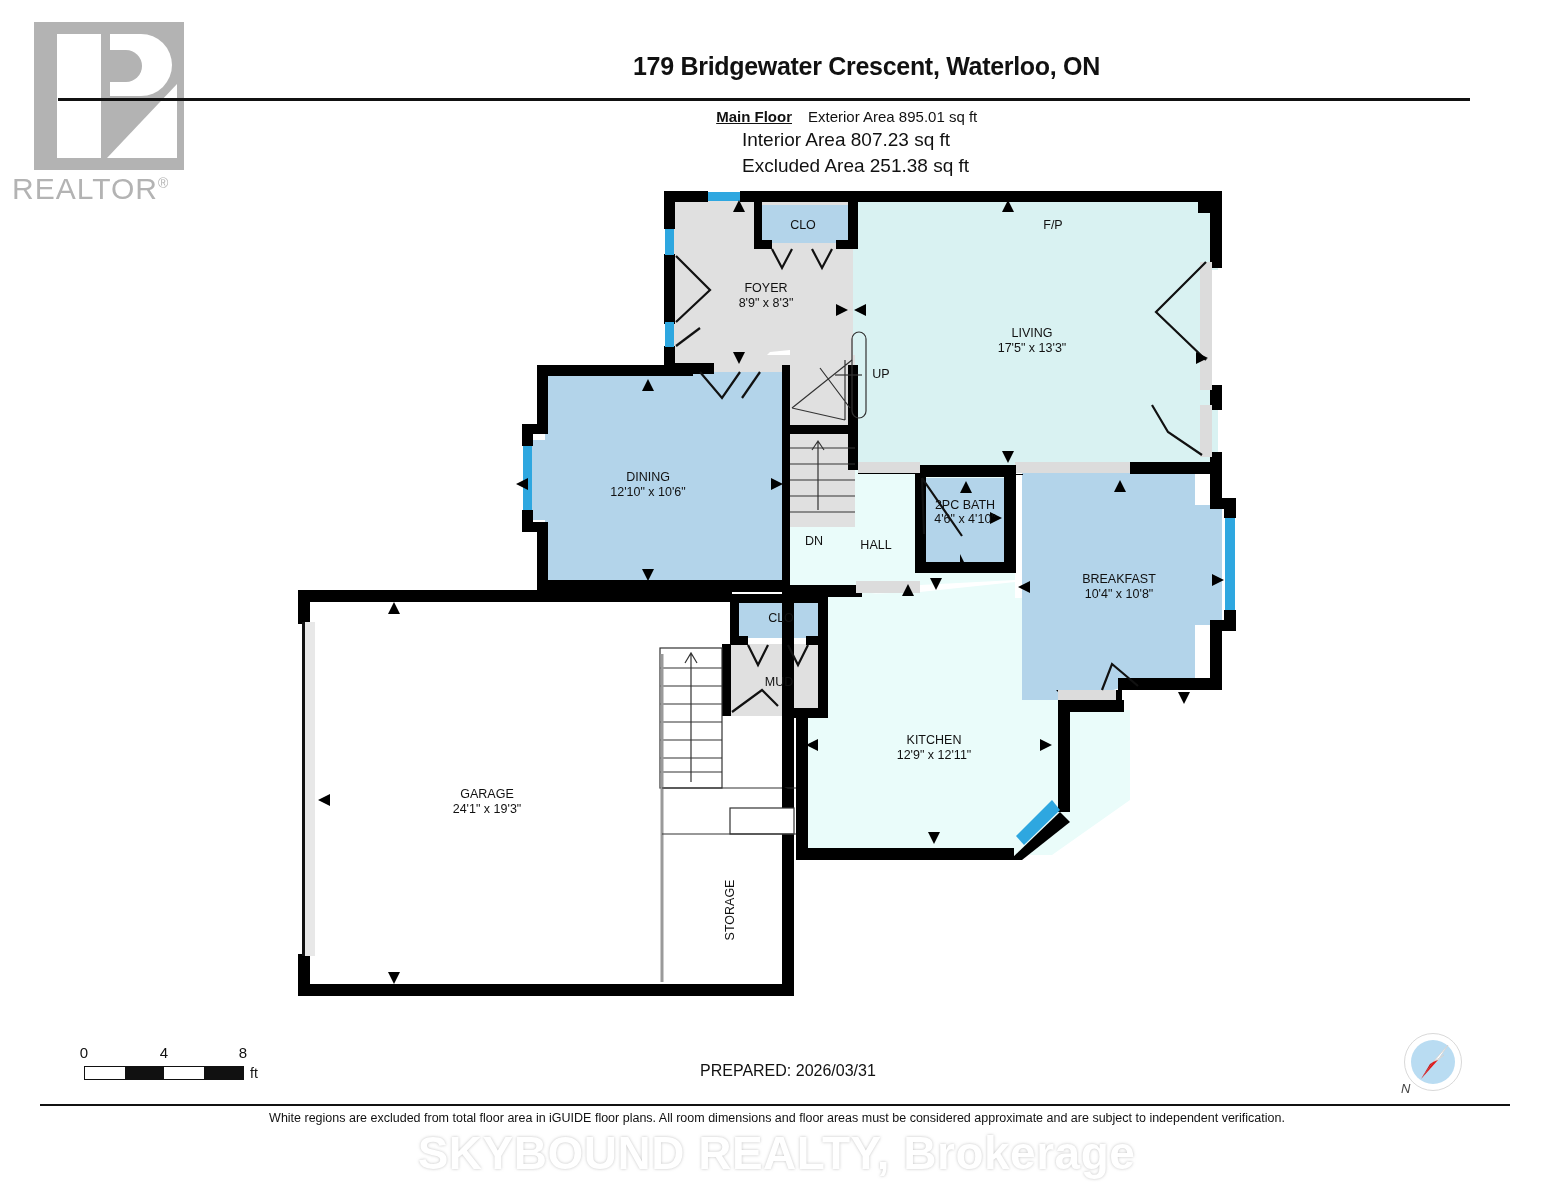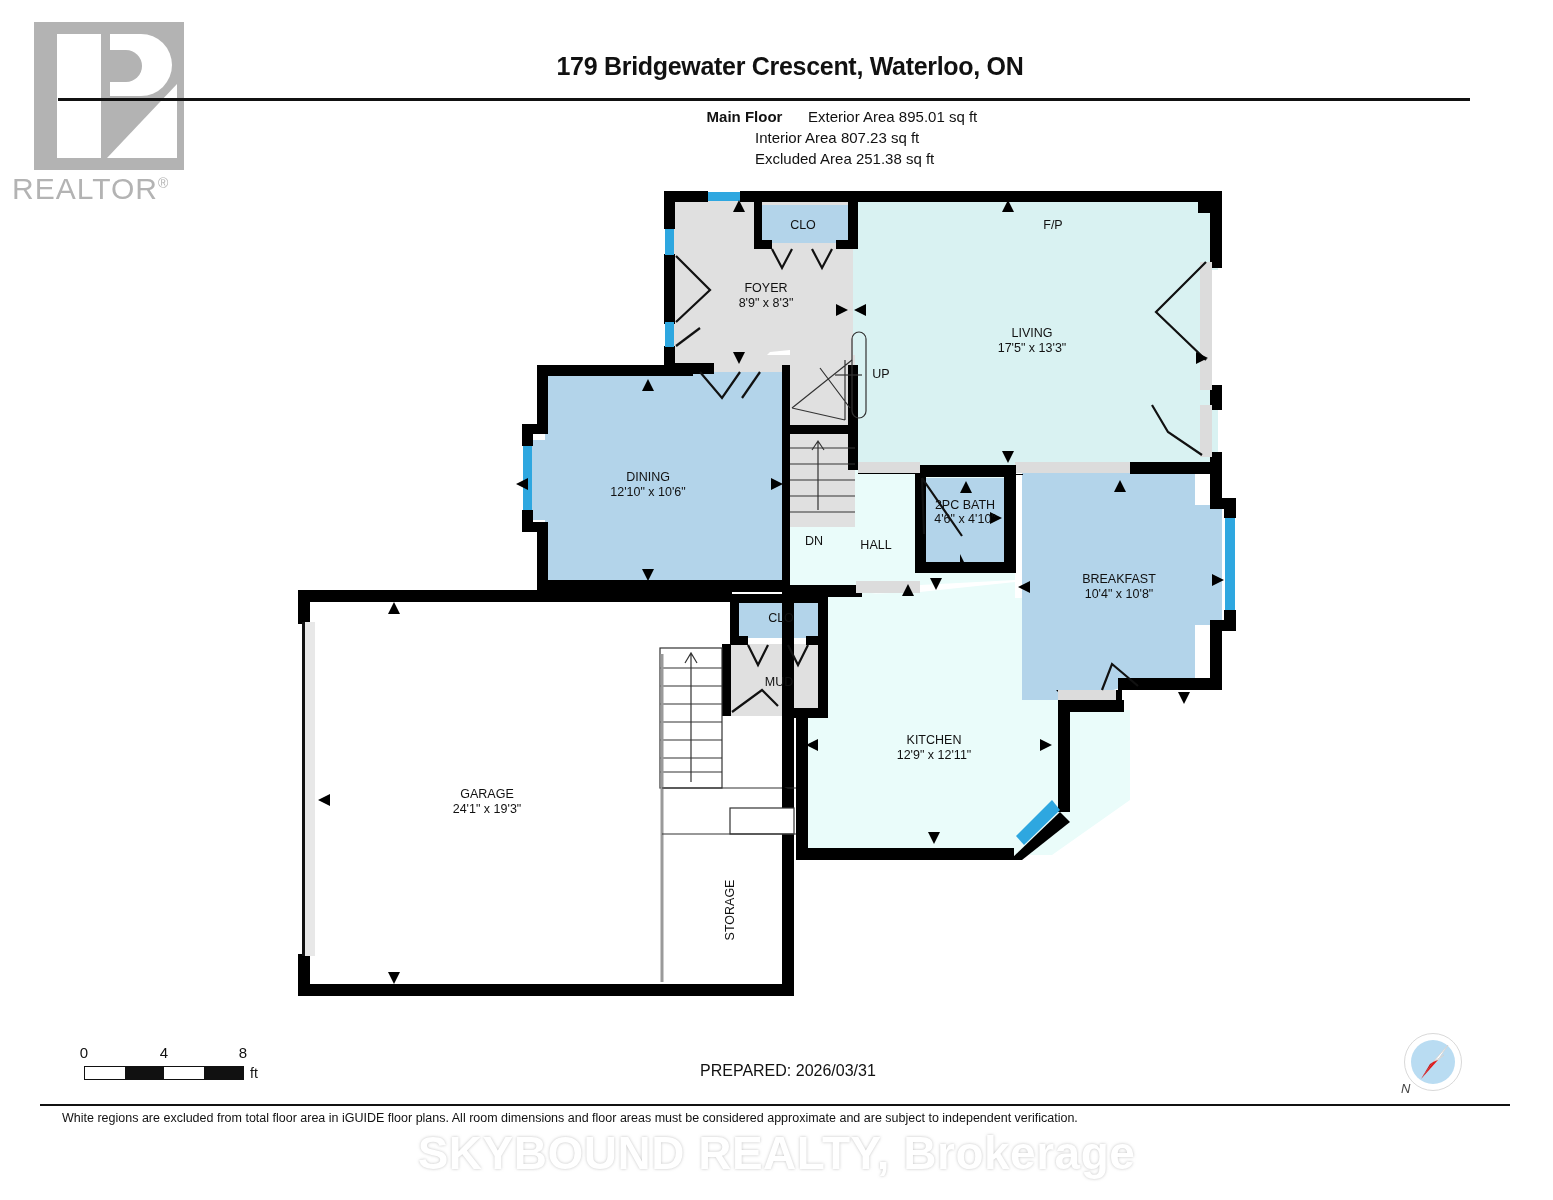--- a/index.html
+++ b/index.html
@@ -10,29 +10,29 @@
   #realtor-logo{position:absolute;left:12px;top:22px;width:188px;height:178px;}
   #realtor-logo .mark{position:absolute;left:22px;top:0;width:150px;height:148px;background:#b3b3b3;}
   #realtor-logo .bar-l{position:absolute;left:45px;top:12px;width:44px;height:124px;background:#fff;}
   #realtor-logo .r-bowl{position:absolute;left:98px;top:12px;width:62px;height:62px;border-radius:0 31px 31px 0;background:#fff;}
   #realtor-logo .r-hole{position:absolute;left:98px;top:28px;width:32px;height:32px;border-radius:0 16px 16px 0;background:#b3b3b3;}
   #realtor-logo .r-leg{position:absolute;left:95px;top:62px;width:0;height:0;
         border-left:0px solid transparent;border-top:74px solid transparent;border-right:70px solid #fff;}
   #realtor-logo .word{position:absolute;left:0px;top:150px;font-size:30px;letter-spacing:1px;color:#b3b3b3;font-family:"Liberation Sans",sans-serif;}
   #realtor-logo .reg{font-size:14px;vertical-align:super;}
 
-  #title{position:absolute;left:480px;top:52px;width:620px;text-align:center;
+  #title{position:absolute;left:480px;top:52px;width:620px;text-align:right;
          font-size:25px;font-weight:bold;letter-spacing:-0.3px;}
   #title-rule{position:absolute;left:58px;top:98px;width:1412px;height:3px;background:#111;}
 
   #summary{position:absolute;left:697px;top:108px;}
   #summary .srow{display:flex;align-items:baseline;margin-bottom:4px;}
-  #summary .lbl{width:95px;font-size:15px;font-weight:bold;text-align:center;}
+  #summary .lbl{width:95px;font-size:15px;font-weight:bold;text-align:right;text-decoration:underline;}
   #summary .val{font-size:15px;margin-left:16px;}
-  #summary .val2{font-size:15px;margin-left:58px;}
+  #summary .val2{font-size:19px;margin-left:45px;}
 
   
   #plan{position:absolute;left:0;top:0;width:1402px;height:1030px;}
   #plan svg{position:absolute;left:0;top:0;}
 
   .rlabel{font-family:"Liberation Sans",sans-serif;font-size:12.5px;fill:#111;text-anchor:middle;}
   .rdim{font-family:"Liberation Sans",sans-serif;font-size:12.5px;fill:#111;text-anchor:middle;}
   .rsmall{font-family:"Liberation Sans",sans-serif;font-size:12.5px;fill:#111;text-anchor:middle;}
 
   
@@ -48,21 +48,21 @@
 
   #prepared{position:absolute;left:700px;top:1062px;font-size:16px;}
 
   #compass{position:absolute;left:1404px;top:1033px;width:62px;height:62px;}
   #compass .ring{position:absolute;left:0;top:0;width:58px;height:58px;border-radius:50%;
      border:1.5px solid #d9d9d9;background:#fff;box-sizing:border-box;}
   #compass .disc{position:absolute;left:7px;top:7px;width:44px;height:44px;border-radius:50%;background:#b9dcf2;}
   #compass .nlabel{position:absolute;left:-3px;top:48px;font-size:13px;color:#444;font-style:italic;}
 
   #footer-rule{position:absolute;left:40px;top:1104px;width:1470px;height:2px;background:#111;}
-  #disclaimer{position:absolute;left:62px;top:1111px;width:1430px;font-size:12.5px;color:#111;}
+  #disclaimer{position:absolute;left:62px;top:1111px;width:1430px;font-size:12.5px;color:#111;text-align:center;}
 
   #watermark{position:absolute;left:0;top:1126px;width:1553px;text-align:center;
      font-size:46px;font-weight:bold;color:#ffffff;text-shadow:0 0 3px rgba(140,140,140,0.55);
      letter-spacing:0.5px;pointer-events:none;}
 </style>
 </head>
 <body>
 
 <div id="realtor-logo">
   <div class="mark"></div>

